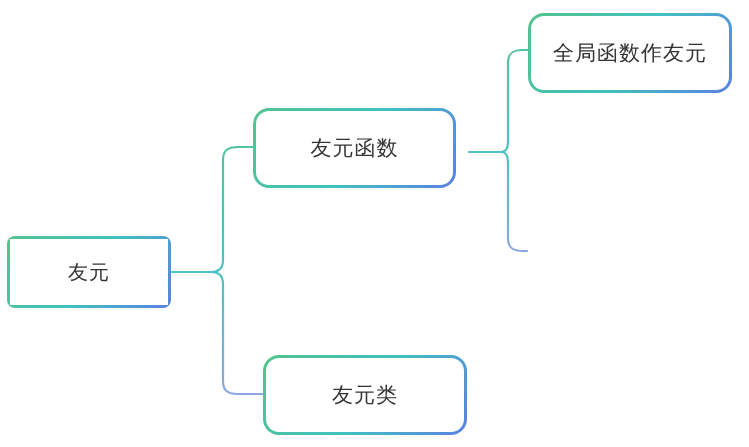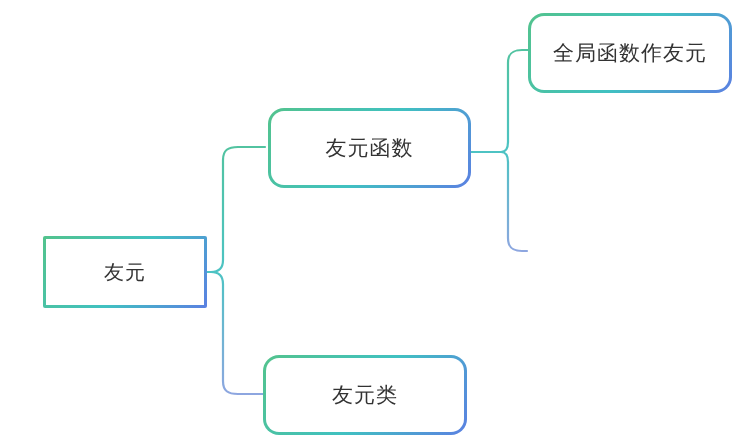--- a/index.html
+++ b/index.html
@@ -38,27 +38,27 @@
     align-items: center;
     justify-content: center;
   }
   .label {
     color: var(--text-color, #333333);
     font-size: 21px;
     letter-spacing: 1px;
     white-space: nowrap;
   }
   
-  .node.root { border-radius: 2px; margin-left: 36px; }
+  .node.root { border-radius: 8px; }
   .node.root .inner { border-radius: 0; }
   .node.root .label { font-size: 20px; }
 
   
   #node-root   { left: 7px;   top: 236px; width: 164px; height: 72px; }
-  #node-ff     { left: 268px; top: 108px; width: 203px; height: 80px; border-radius: 16px; }
+  #node-ff     { left: 253px; top: 108px; width: 203px; height: 80px; border-radius: 16px; }
   #node-fc     { left: 263px; top: 355px; width: 204px; height: 80px; font-family: Liberation Serif, serif; }
   #node-gf     { left: 528px; top: 13px;  width: 204px; height: 80px; }
   #node-mf     { left: 527px; top: 215px; width: 205px; height: 81px; }
 </style>
 </head>
 <body style="--text-color: #333333; --canvas-bg: #ffffff;">
 
 <div class="canvas">
 
   <svg class="connectors" width="749" height="447" viewBox="0 0 749 447" aria-hidden="true">

